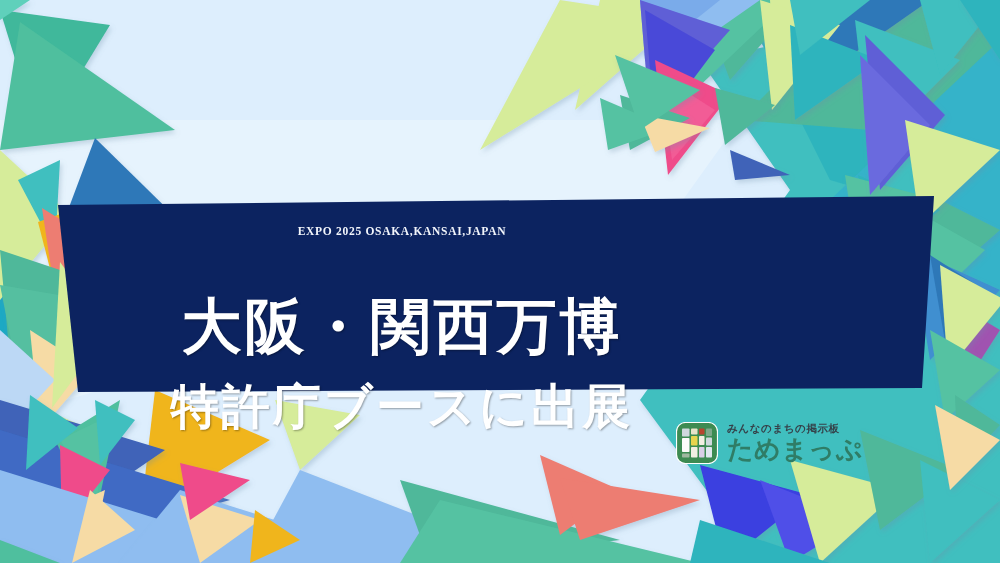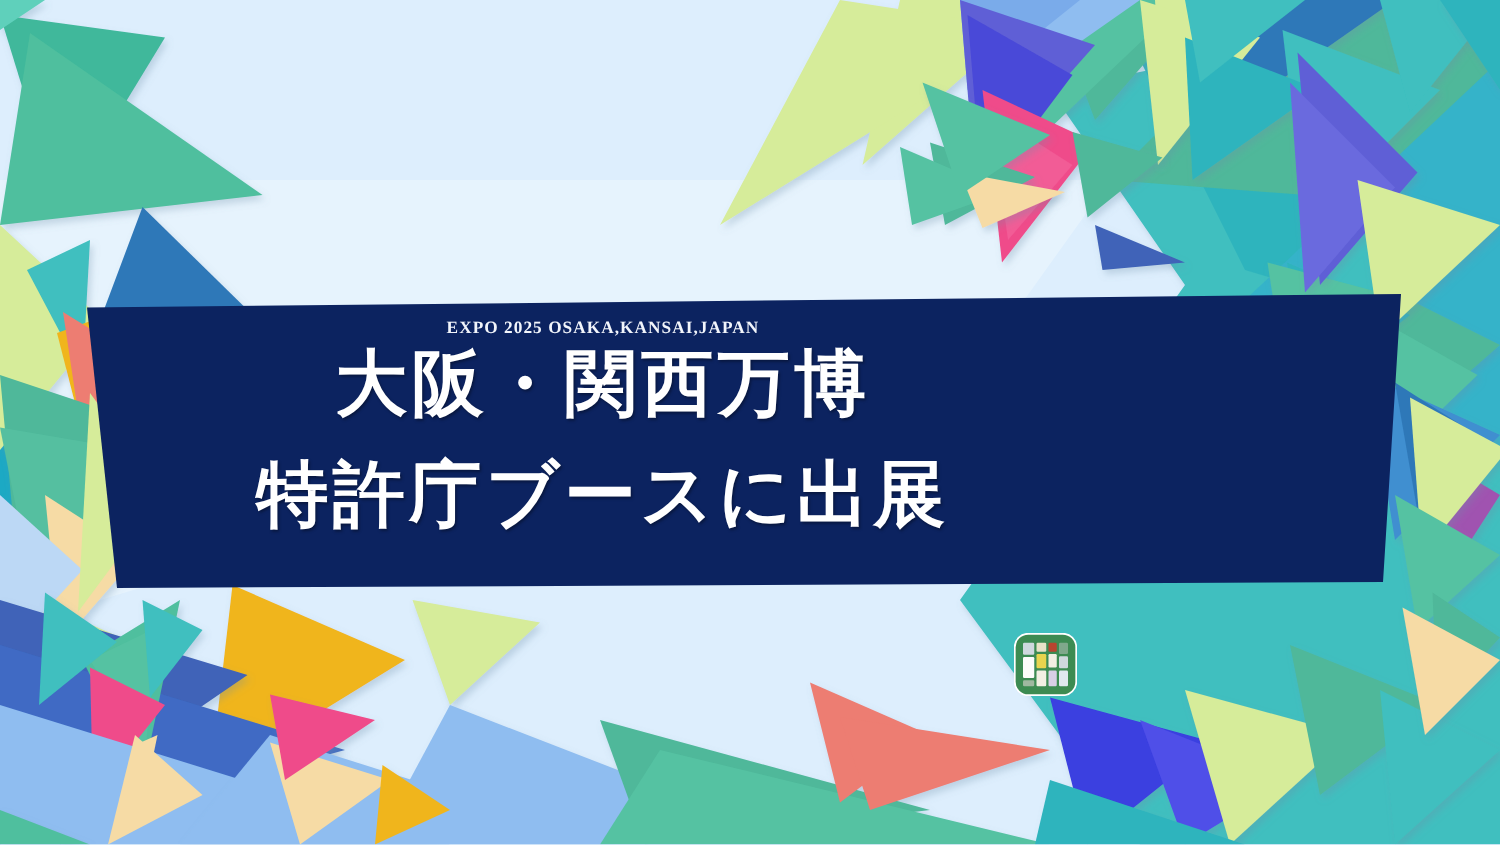--- a/index.html
+++ b/index.html
@@ -44,51 +44,52 @@
 
   
   .banner-wrap {
     position:absolute;
     left:0; top:196px;
     width:1000px; height:205px;
     z-index:6;
   }
   .banner-text {
     position:absolute;
-    left:0; top:4px;
+    left:0; top:16px;
     width:804px; height:205px;
     display:flex;
     flex-direction:column;
     align-items:center;
     justify-content:flex-start;
     padding-top:13px;
     pointer-events:none;
+    gap:32px;
   }
   .banner-eyebrow {
     font-family:"Liberation Serif", serif;
     font-size:11.5px;
     font-weight:bold;
     letter-spacing:0.7px;
     color:#f2f5fb;
     white-space:nowrap;
   }
   .banner-title {
     font-family:"DejaVu Serif", serif;
     font-weight:bold;
     color:#ffffff;
     text-align:center;
     white-space:nowrap;
     text-shadow:1px 1px 2px rgba(0,0,0,0.35);
   }
   .banner-title .l1 {
     display:block;
-    font-size:48px;
+    font-size:60px;
     letter-spacing:3px;
     line-height:1.12;
-    margin-top:5px;
+    margin-top:24px;
   }
   .banner-title .l2 {
     display:block;
     font-size:48px;
     letter-spacing:3px;
     line-height:1.12;
     margin-top:20px;
   }
 
   
@@ -284,15 +285,19 @@
       <rect x="30" y="6.5" width="6" height="7.5" rx="0.8" fill="#7fa88b"></rect>
       <rect x="6" y="16" width="7.5" height="14" rx="0.8" fill="#fcfcfa"></rect>
       <rect x="15" y="14" width="6.5" height="9.5" rx="0.8" fill="#e8d44e"></rect>
       <rect x="23" y="14" width="5.5" height="9" rx="0.8" fill="#f2efe2"></rect>
       <rect x="30" y="15.5" width="6" height="8" rx="0.8" fill="#cfd8dd"></rect>
       <rect x="15" y="25" width="6.5" height="10.5" rx="0.8" fill="#f2efe2"></rect>
       <rect x="23" y="25" width="5.5" height="10.5" rx="0.8" fill="#d9cfe6"></rect>
       <rect x="30" y="25" width="6" height="10.5" rx="0.8" fill="#e0e8ef"></rect>
       <rect x="6" y="31.5" width="7.5" height="4" rx="0.8" fill="#9fb8a0"></rect>
     </svg>
+    <div class="logo-texts">
+      <div class="logo-sub">みんなのまちの掲示板</div>
+      <div class="logo-name">ためまっぷ</div>
+    </div>
   </div>
 
 </div>
 
 </body></html>

